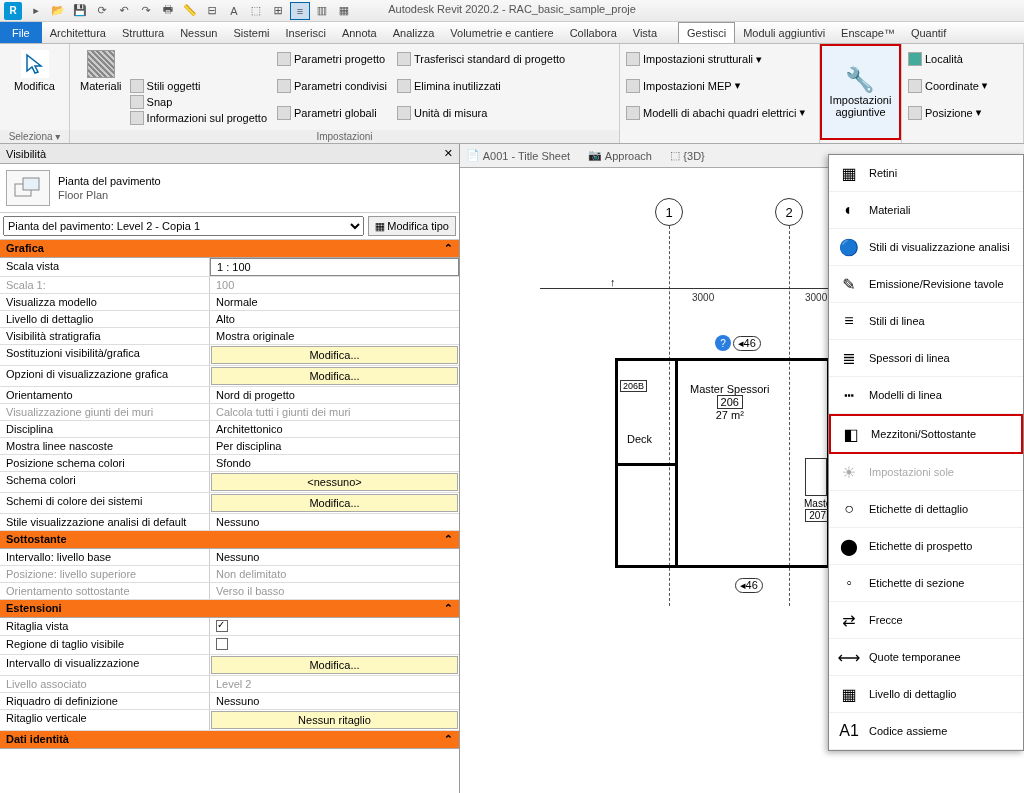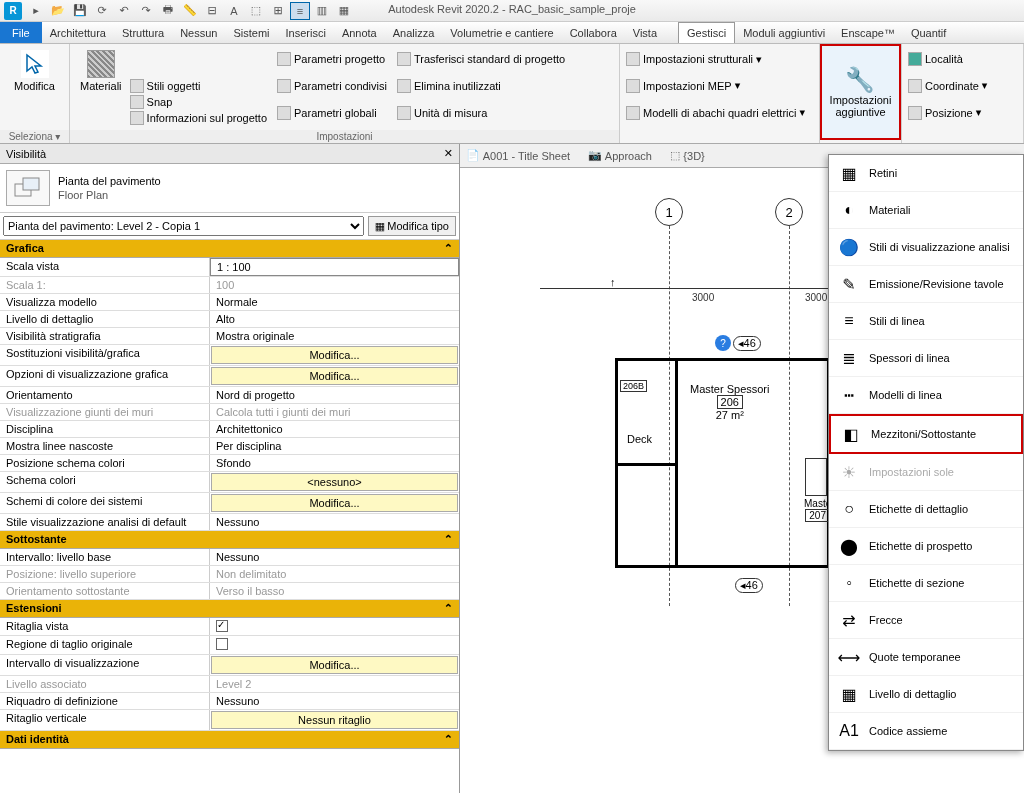--- a/index.html
+++ b/index.html
@@ -24,21 +24,21 @@
 .main { display: flex; height: calc(793px - 144px); }
 .prop-palette { width: 460px; background: #fff; border-right: 1px solid #999; display: flex; flex-direction: column; }
 .prop-header { background: #e8e8e8; padding: 3px 6px; border-bottom: 1px solid #aaa; display: flex; justify-content: space-between; align-items: center; }
 .type-sel { display: flex; align-items: center; padding: 6px; border-bottom: 1px solid #ccc; }
 .type-icon { width: 44px; height: 36px; border: 1px solid #aaa; background: #f8f8f8; margin-right: 8px; display: flex; align-items: center; justify-content: center; }
 .type-text { line-height: 1.3; }
 .instance-row { display: flex; padding: 3px; border-bottom: 1px solid #ccc; gap: 4px; }
 .instance-row select { flex: 1; font-size: 11px; height: 20px; }
 .edit-type-btn { padding: 2px 6px; border: 1px solid #999; background: #f0f0f0; font-size: 11px; display: flex; align-items: center; gap: 2px; }
 .prop-grid { flex: 1; overflow-y: auto; }
-.group-header { background: #eab308; padding: 2px 6px; font-weight: bold; border-bottom: 1px solid #aaa; display: flex; justify-content: space-between; }
+.group-header { background: #f97316; padding: 2px 6px; font-weight: bold; border-bottom: 1px solid #aaa; display: flex; justify-content: space-between; }
 .prop-row { display: flex; border-bottom: 1px solid #ddd; }
 .prop-row .name { width: 210px; padding: 2px 6px; border-right: 1px solid #ccc; }
 .prop-row .val { flex: 1; padding: 2px 6px; background: #fff; }
 .prop-row.readonly .name, .prop-row.readonly .val { color: #999; }
 .prop-row .val.btn { background: #fef9c3; text-align: center; border: 1px solid #aaa; margin: 1px; }
 .canvas { flex: 1; background: #fff; position: relative; }
 .view-tabs { height: 24px; background: #f0f0f0; border-bottom: 1px solid #aaa; display: flex; align-items: center; padding: 0 6px; gap: 18px; }
 .view-tab { display: flex; align-items: center; gap: 3px; color: #555; cursor: pointer; }
 .drawing { position: absolute; top: 24px; left: 0; right: 0; bottom: 0; }
 .grid-bubble { position: absolute; width: 28px; height: 28px; border: 1px solid #333; border-radius: 50%; display: flex; align-items: center; justify-content: center; background: #fff; font-size: 13px; }
@@ -293,21 +293,21 @@
         </div>
         <div class="group-header">
           <span>Estensioni</span>
           <span>⌃</span>
         </div>
         <div class="prop-row">
           <div class="name">Ritaglia vista</div>
           <div class="val"><span class="chk on"></span></div>
         </div>
         <div class="prop-row">
-          <div class="name">Regione di taglio originale</div>
+          <div class="name">Regione di taglio visibile</div>
           <div class="val"><span class="chk"></span></div>
         </div>
         <div class="prop-row">
           <div class="name">Intervallo di visualizzazione</div>
           <div class="val btn">Modifica...</div>
         </div>
         <div class="prop-row readonly">
           <div class="name">Livello associato</div>
           <div class="val">Level 2</div>
         </div>

